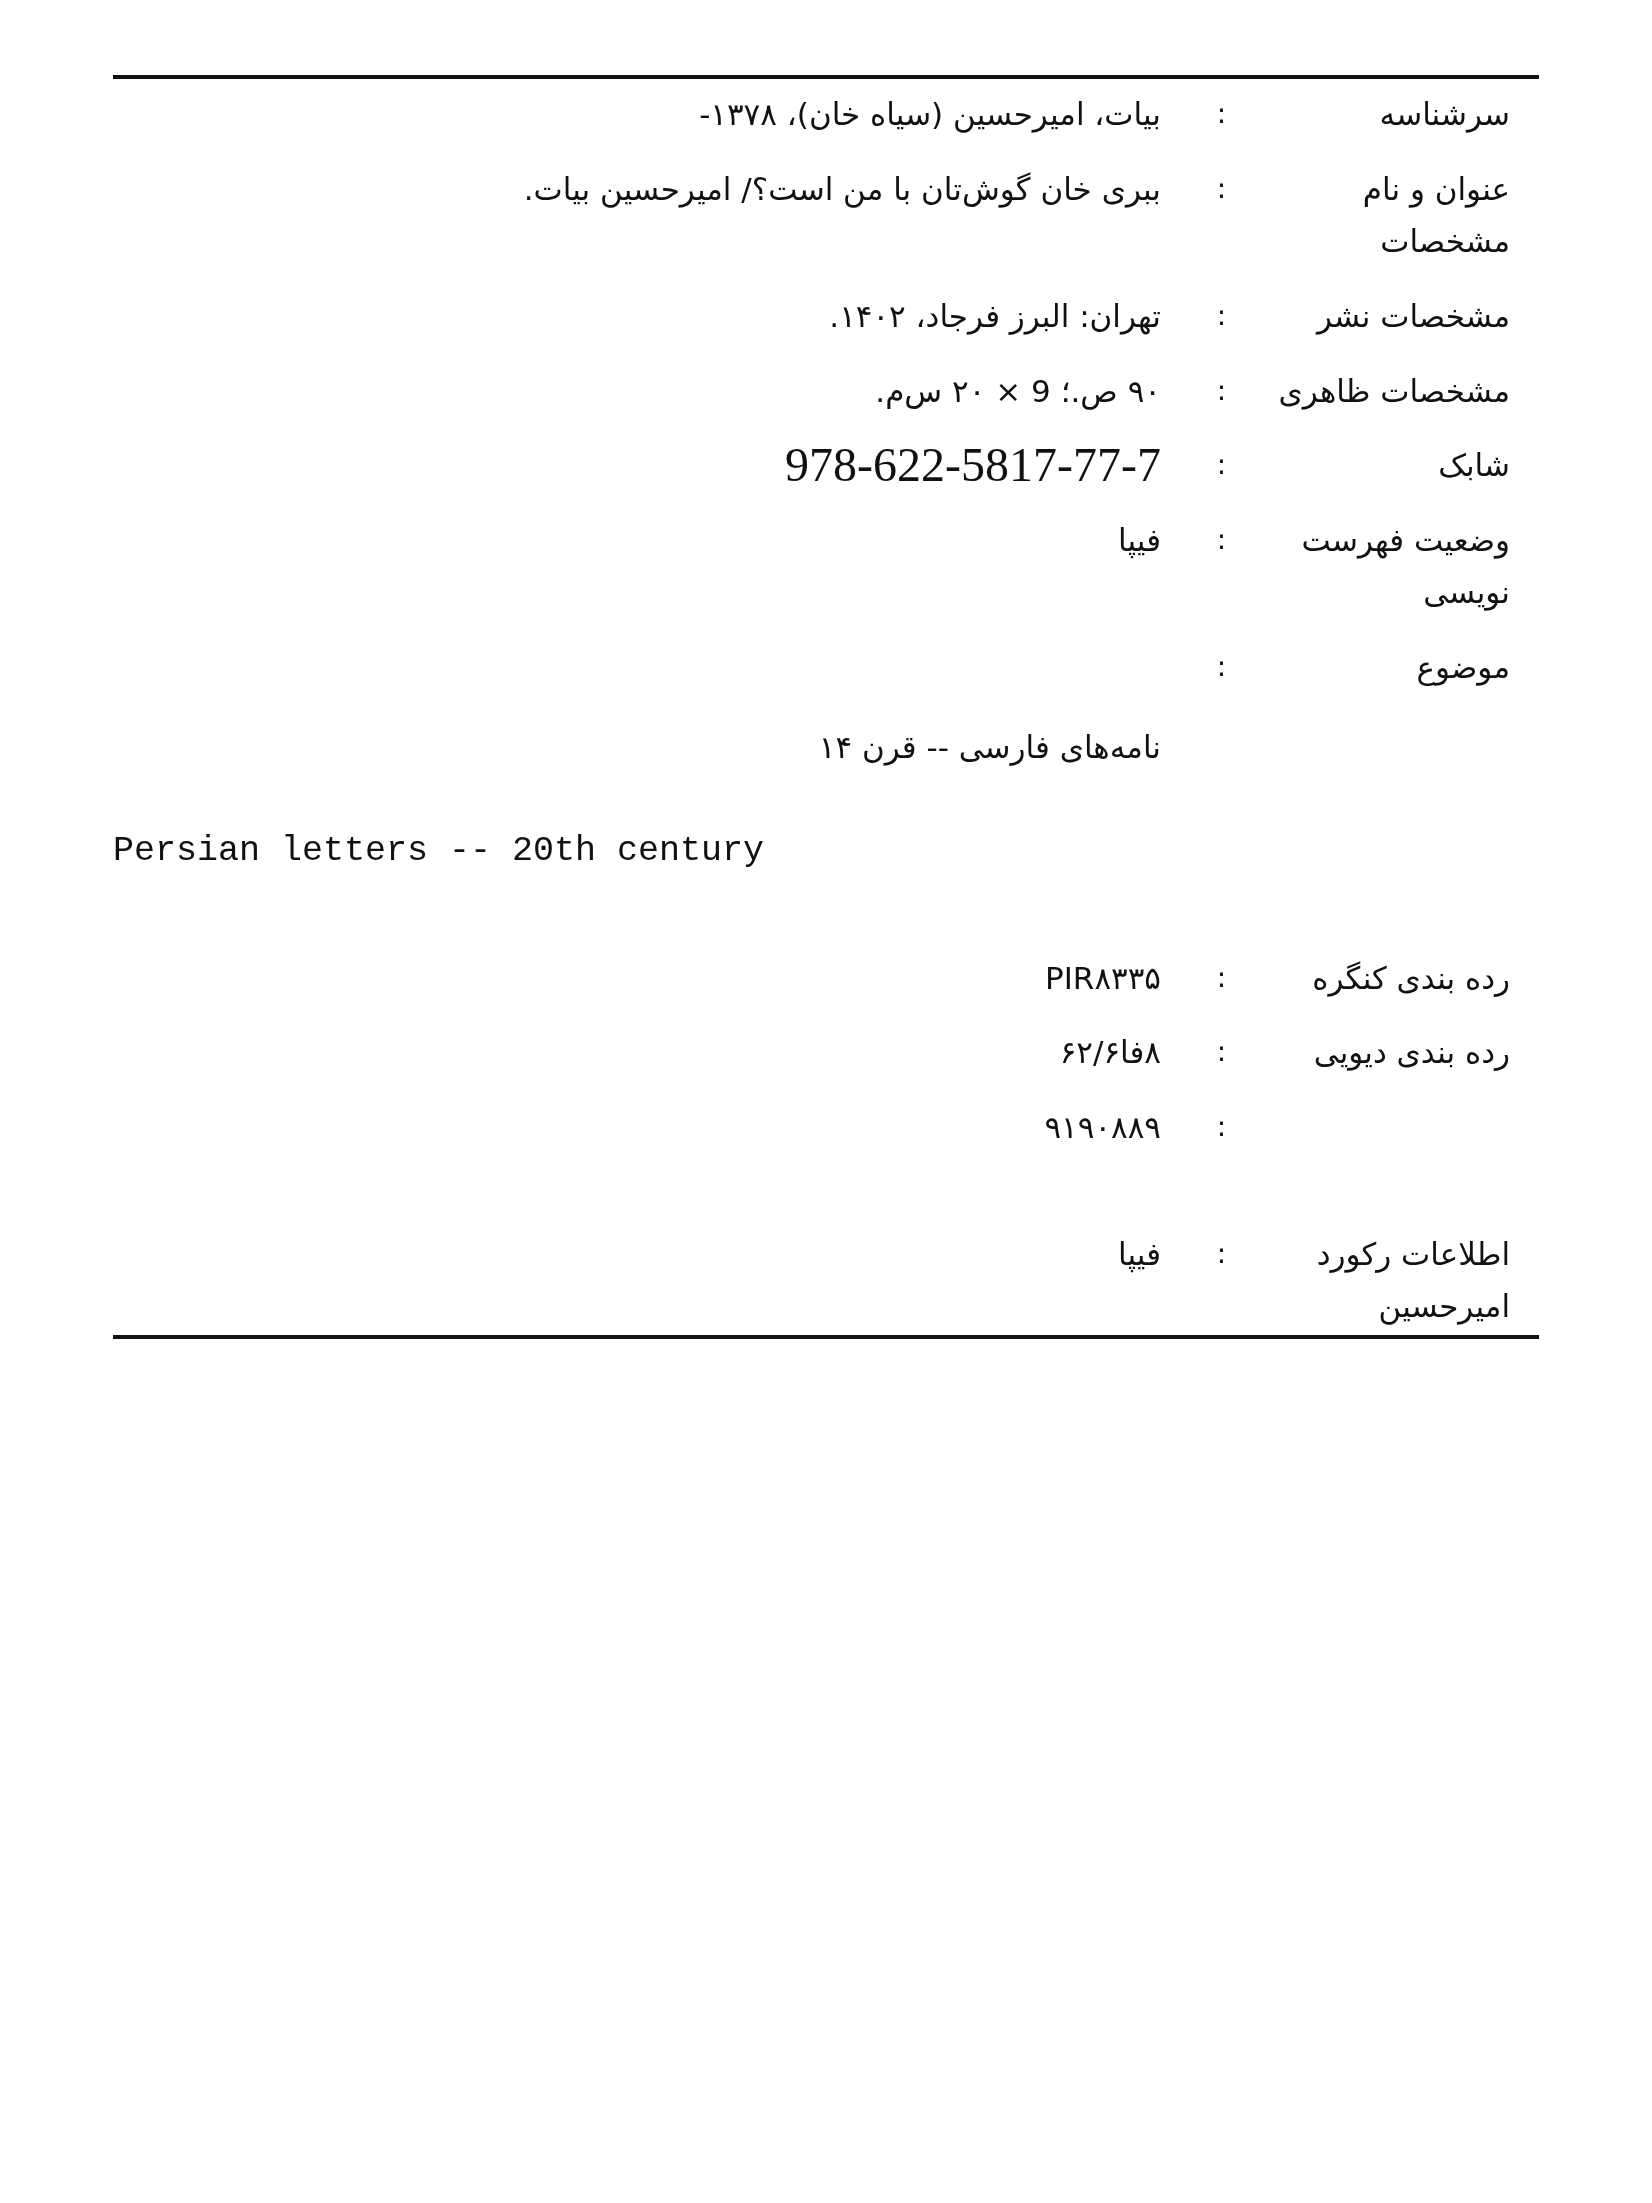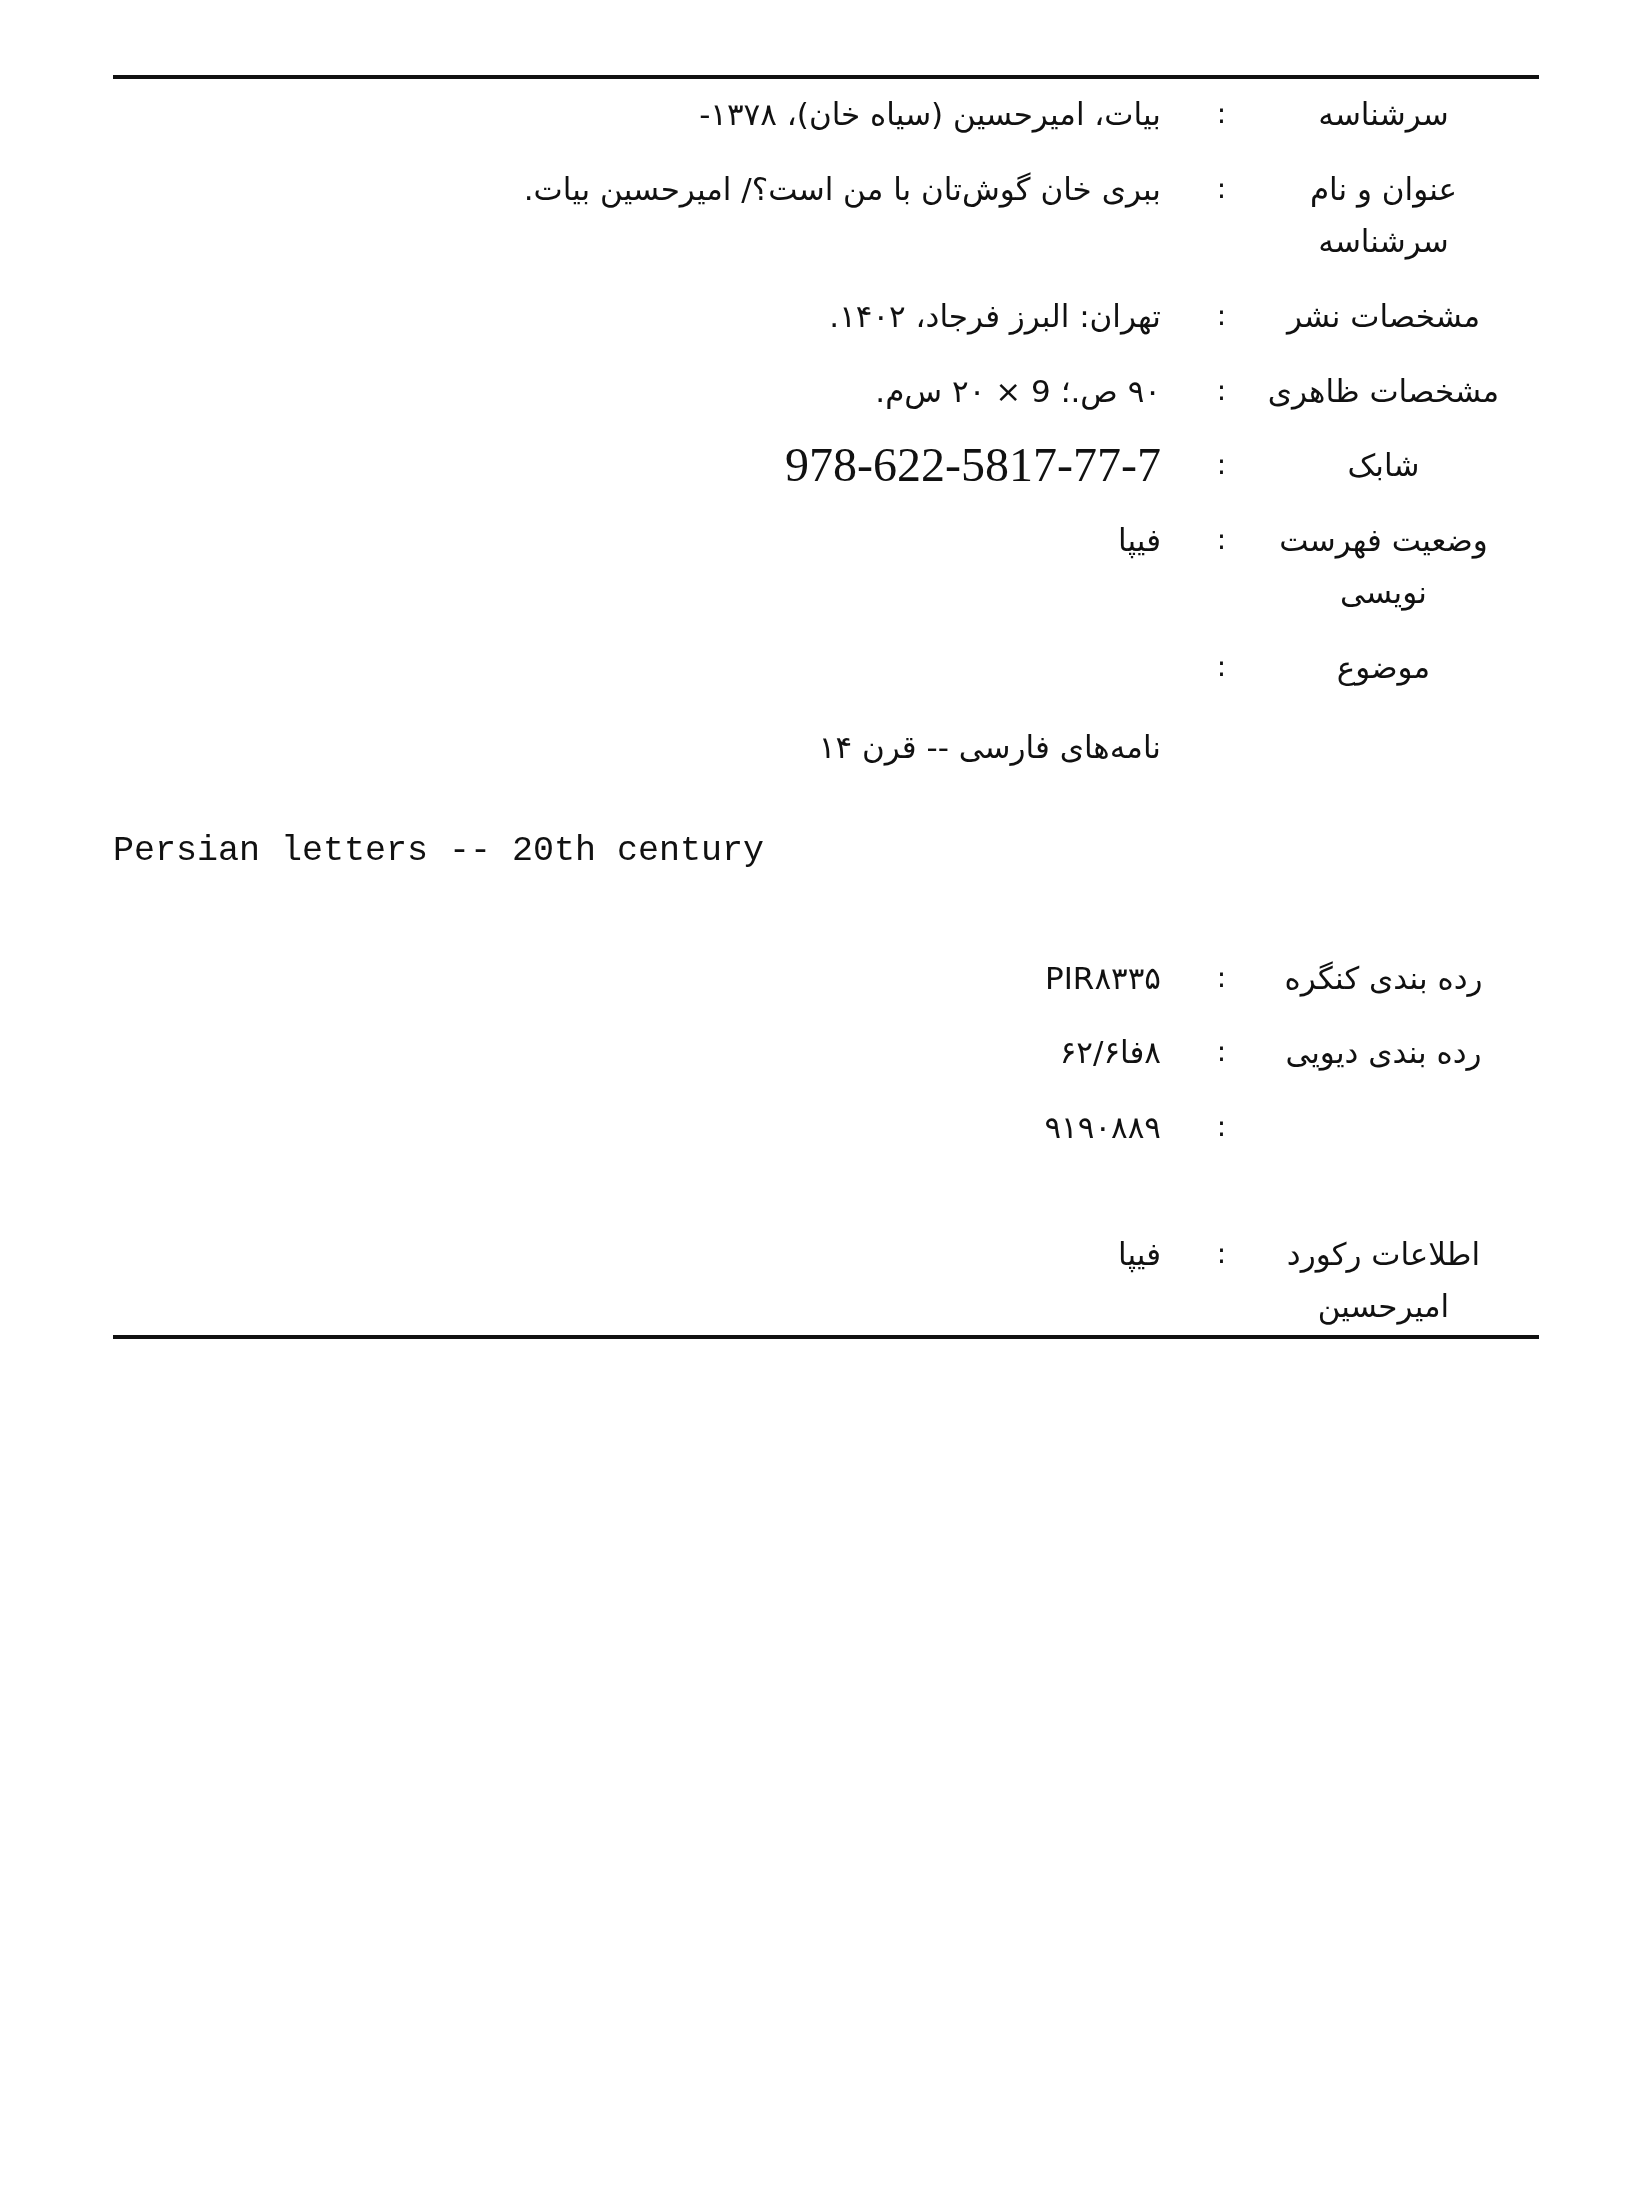--- a/index.html
+++ b/index.html
@@ -35,21 +35,21 @@
       direction: rtl;
       margin-bottom: 22.5px;
       min-height: 52px;
     }
     .row:last-child { margin-bottom: 0; }
     .label {
       position: absolute;
       right: 29px;           
       top: 0;
       width: 253px;
-      text-align: center;
+      text-align: right;
       font-size: 31px;
       line-height: 52px;
       white-space: pre-line;
     }
     .colon {
       position: absolute;
       right: 311px;          
       top: 0;
       width: 13px;
       text-align: center;
@@ -89,21 +89,21 @@
   <div class="rows">
 
     <div class="row">
       <div class="label">سرشناسه</div>
       <div class="colon">:</div>
       <div class="value">بیات، امیرحسین (سیاه خان)، ۱۳۷۸-</div>
     </div>
 
     <div class="row">
       <div class="label">عنوان و نام
-سرشناسه</div>
+مشخصات</div>
       <div class="colon">:</div>
       <div class="value" style="min-height:105px">ببری خان گوش‌تان با من است؟/ امیرحسین بیات.</div>
     </div>
 
     <div class="row">
       <div class="label">مشخصات نشر</div>
       <div class="colon">:</div>
       <div class="value">تهران: البرز فرجاد، ۱۴۰۲.</div>
     </div>
 

